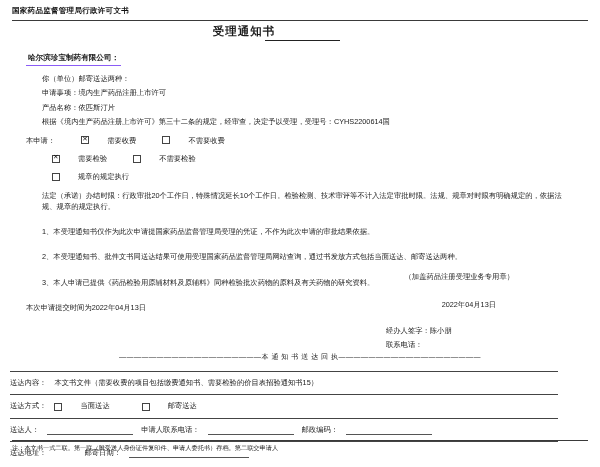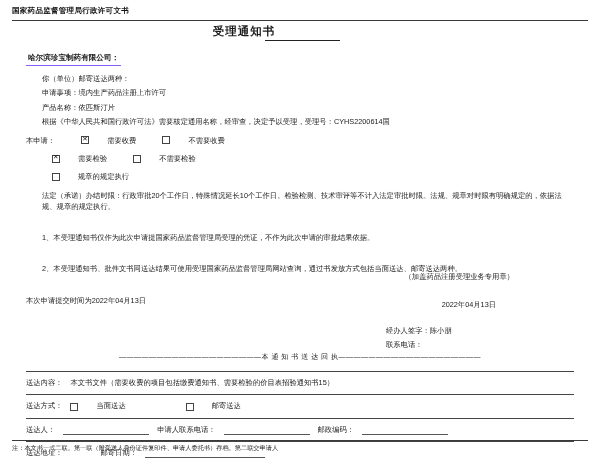--- a/index.html
+++ b/index.html
@@ -100,21 +100,21 @@
   .cb.xmark::after {
     content: "✕";
     position: absolute;
     left: 0px;
     top: -2.5px;
     font-size: 6.5px;
     line-height: 7px;
     color: #111;
   }
   .section-gap { margin-top: 7px; }
-  .notes div { margin: 20px 0; }
+  .notes div { margin: 14px 0; }
   .sig-area {
     position: absolute;
     top: 272px;
     left: 26px;
     width: 548px;
     font-size: 7.3px;
   }
   .seal-line {
     text-align: right;
     padding-right: 60px;
@@ -137,21 +137,21 @@
     text-align: center;
     font-size: 7px;
     color: #222;
     letter-spacing: 0.5px;
     white-space: nowrap;
     overflow: hidden;
   }
   .receipt {
     position: absolute;
     top: 366px;
-    left: 26px;
+    left: 10px;
     width: 548px;
     font-size: 7.3px;
     line-height: 1.7;
   }
   .receipt .hr {
     border-top: 1px solid #444;
     margin: 5px 0 5px 0;
   }
   .receipt-row {
     display: flex;
@@ -196,21 +196,21 @@
     <div class="row indent1">你（单位）邮寄送达两种：</div>
 
     <div class="row indent1">
       <span>申请事项：</span><span>境内生产药品注册上市许可</span>
     </div>
 
     <div class="row indent1">
       <span>产品名称：</span><span>依匹斯汀片</span>
     </div>
 
-    <div class="row indent1">根据《中华人民共和国行政许可法》需要核定通用名称，经审查，决定予以受理，受理号：CYHS2200614国</div>
+    <div class="row indent1">根据《境内生产药品注册上市许可》第三十二条的规定，经审查，决定予以受理，受理号：CYHS2200614国</div>
 
     <div class="apply-line">
       <div class="checkbox-row">
         <span>本申请：</span>
         <span class="cb-item">
           <span class="cb xmark"></span>
           <span>需要收费</span>
         </span>
         <span class="cb-item">
           <span class="cb"></span>
@@ -235,20 +235,21 @@
           <span>规章的规定执行</span>
         </span>
       </div>
     </div>
 
     <div class="row indent1 section-gap">法定（承诺）办结时限：行政审批20个工作日，特殊情况延长10个工作日。检验检测、技术审评等不计入法定审批时限。法规、规章对时限有明确规定的，依据法规、规章的规定执行。</div>
 
     <div class="notes indent1 section-gap">
       <div>1、本受理通知书仅作为此次申请提国家药品监督管理局受理的凭证，不作为此次申请的审批结果依据。</div>
       <div>2、本受理通知书、批件文书同送达结果可使用受理国家药品监督管理局网站查询，通过书发放方式包括当面送达、邮寄送达两种。</div>
+      <div>3、本人申请已提供《药品检验用原辅材料及原辅料》同种检验批次药物的原料及有关药物的研究资料。</div>
     </div>
 
     <div class="row section-gap">
       <span>本次申请提交时间为</span><span>2022年04月13日</span>
     </div>
   </div>
 
   <div class="sig-area">
     <div class="seal-line">（加盖药品注册受理业务专用章）</div>
     <div class="date-line">2022年04月13日</div>
@@ -273,21 +274,21 @@
     </div>
 
     <div class="hr"></div>
 
     <div class="receipt-row">
       <span class="rr-label">送达方式：</span>
       <span class="cb-item">
         <span class="cb"></span>
         <span>当面送达</span>
       </span>
-      <span class="cb-item" style="margin-left:52px">
+      <span class="cb-item" style="margin-left:24px">
         <span class="cb"></span>
         <span>邮寄送达</span>
       </span>
     </div>
 
     <div class="hr"></div>
 
     <div class="receipt-row">
       <span class="rr-label">送达人：</span>
       <span class="ul-w1"></span>

